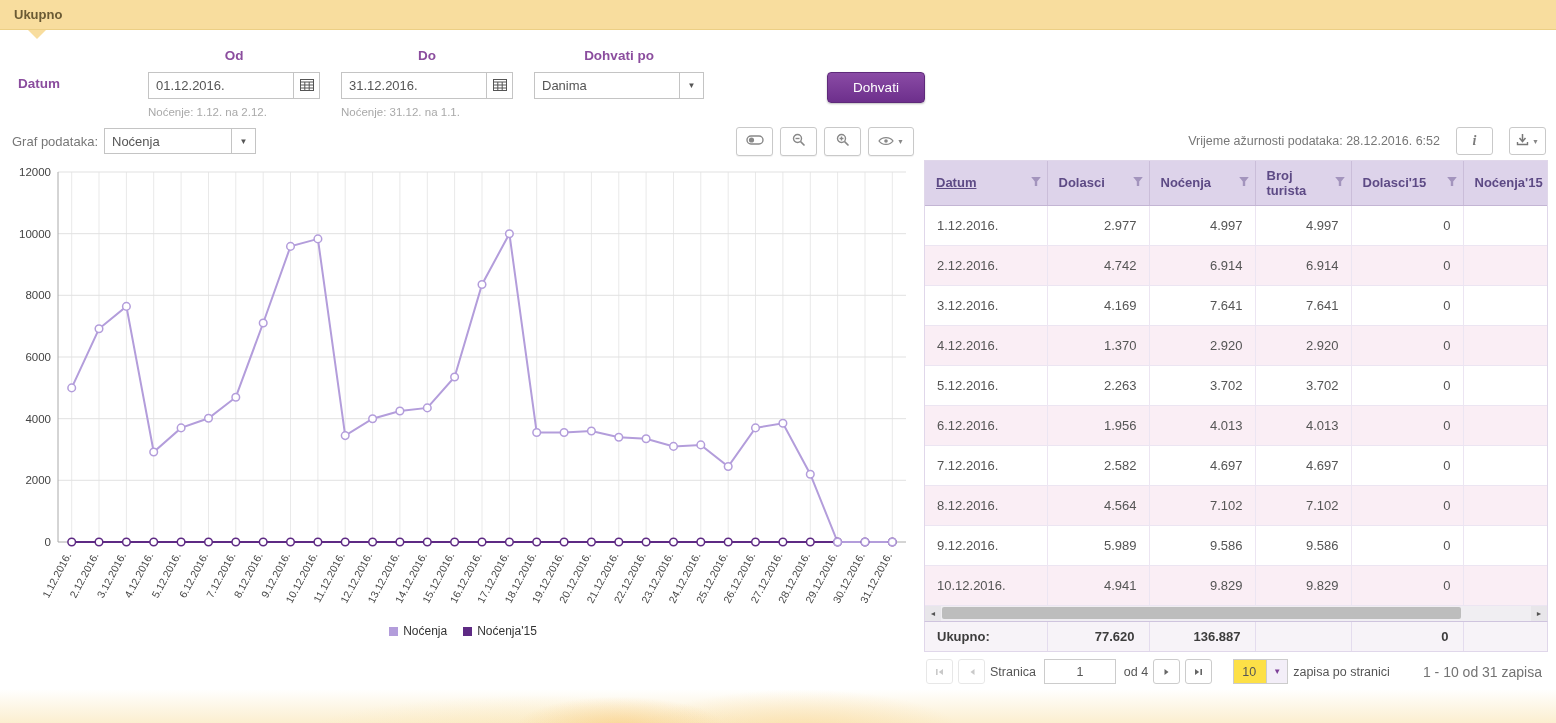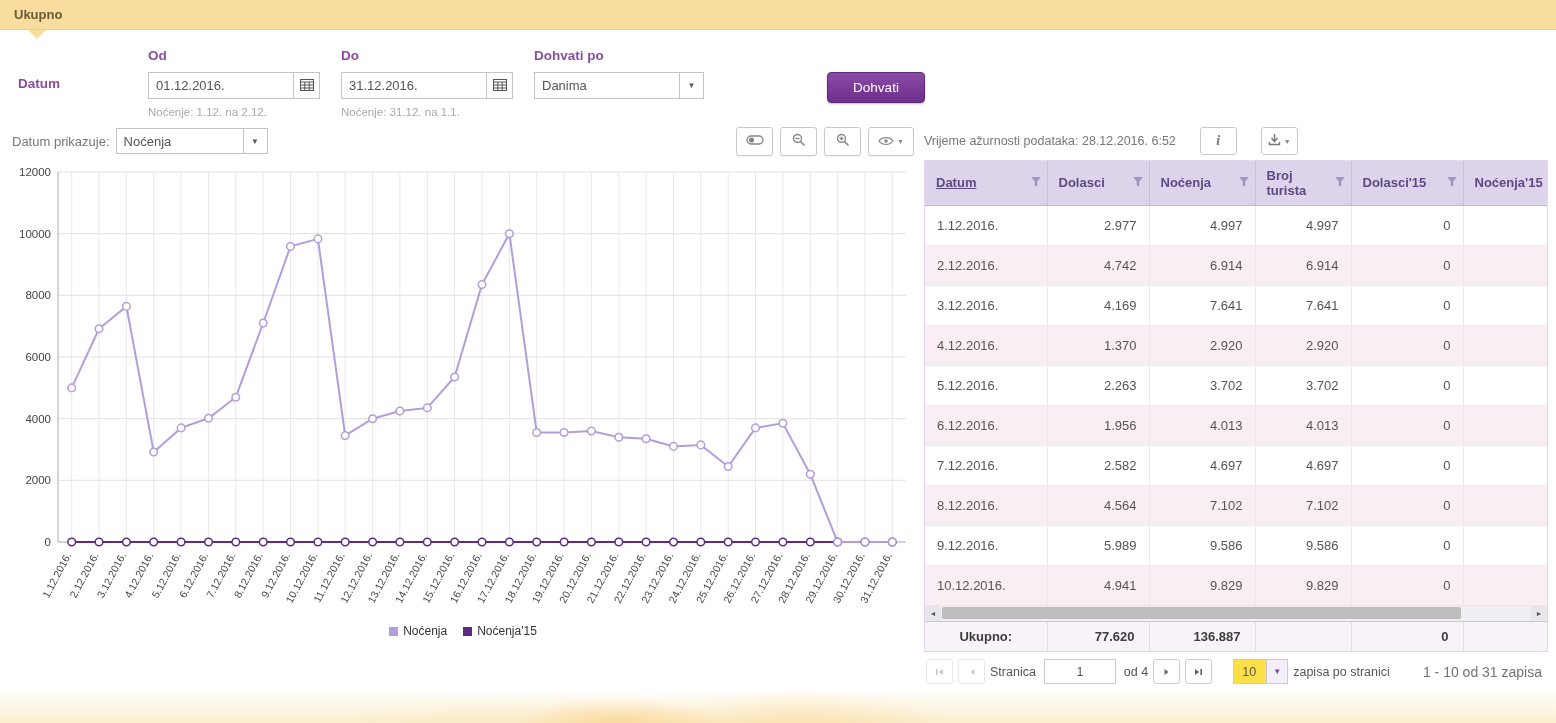--- a/index.html
+++ b/index.html
@@ -7,21 +7,21 @@
 
   
   .topbar{height:30px;background:#f8dd9e;border-bottom:1px solid #eccf85;display:flex;align-items:center;padding-left:14px;position:relative;}
   .tab-label{font-size:13px;font-weight:bold;color:#6a5a34;}
   .tab-pointer{position:absolute;left:28px;top:30px;width:0;height:0;border-left:9px solid transparent;border-right:9px solid transparent;border-top:9px solid #f8dd9e;z-index:5;}
 
   
   .filter-area{display:flex;align-items:flex-start;padding:18px 0 0 18px;}
   .datum-label{color:#8b4d9e;font-weight:bold;font-size:13.5px;margin-top:28px;width:130px;}
   .fgroup{width:175px;margin-right:18px;}
-  .flabel{color:#8b4d9e;font-weight:bold;font-size:13.5px;margin-bottom:9px;width:172px;}
+  .flabel{text-align:center;color:#8b4d9e;font-weight:bold;font-size:13.5px;margin-bottom:9px;width:172px;}
   .input-wrap{display:flex;width:172px;height:27px;border:1px solid #c4c4c4;background:#fff;}
   .input-wrap input{flex:1;min-width:0;border:0;outline:none;padding:0 7px;font-size:13px;color:#555;}
   .cal-btn{width:26px;border:0;border-left:1px solid #c4c4c4;background:#fff;display:flex;align-items:center;justify-content:center;cursor:pointer;}
   .fhint{margin-top:7px;font-size:11.5px;color:#a9a9a9;white-space:nowrap;}
   .select-box{display:flex;width:170px;height:27px;border:1px solid #c4c4c4;background:#fff;}
   .sel-text{flex:1;padding:5px 7px;font-size:13px;color:#555;white-space:nowrap;overflow:hidden;}
   .sel-caret{width:24px;border:0;border-left:1px solid #c4c4c4;background:#fff;color:#555;font-size:8px;display:flex;align-items:center;justify-content:center;cursor:pointer;}
   .dohvati-btn{margin:24px 0 0 100px;width:98px;height:31px;border:1px solid #5e2a7a;border-radius:4px;background:linear-gradient(#8a4ba5,#6d2f8c);color:#fff;font-size:13.5px;cursor:pointer;box-shadow:0 1px 2px rgba(0,0,0,.25);}
 
   
@@ -37,21 +37,21 @@
   .tool-btn{width:37px;height:29px;border:1px solid #c9c9c9;border-radius:3px;background:#fff;display:flex;align-items:center;justify-content:center;margin-left:7px;cursor:pointer;box-shadow:0 1px 1px rgba(0,0,0,.06);}
   .tool-btn.wide{width:46px;gap:3px;}
   .chev{font-size:7px;color:#888;}
 
   .chart-wrap{position:relative;}
   .legend{display:flex;justify-content:center;gap:16px;font-size:12px;color:#333;margin-top:-2px;}
   .lg-item{display:flex;align-items:center;gap:5px;cursor:pointer;}
   .sw{width:9px;height:9px;display:inline-block;}
 
   
-  .info-row{display:flex;align-items:center;height:38px;gap:24px;font-size:12.5px;color:#777;padding-right:2px;}
+  .info-row{display:flex;align-items:center;justify-content:flex-end;height:38px;gap:16px;font-size:12.5px;color:#777;padding-right:2px;}
   .info-btn{width:37px;height:28px;border:1px solid #c9c9c9;border-radius:3px;background:#fff;display:flex;align-items:center;justify-content:center;cursor:pointer;gap:3px;}
   .i-glyph{font-family:"Liberation Serif",serif;font-weight:bold;font-style:italic;font-size:14px;color:#7a7a7a;}
 
   .grid-wrap{border:1px solid #e0d7ea;border-bottom:0;overflow:hidden;background:#fff;}
   table.grid{border-collapse:collapse;table-layout:fixed;width:640px;}
   table.grid th{background:#ddd3ea;color:#5d4a85;font-size:13px;font-weight:bold;text-align:left;vertical-align:middle;padding:6px 24px 6px 11px;border-right:1px solid #cabdd9;border-bottom:1px solid #c3b5d4;height:44px;position:relative;cursor:pointer;}
   th .sorted{text-decoration:underline;}
   .funnel{position:absolute;right:3px;top:50%;transform:translateY(-50%);border:0;background:transparent;padding:2px;cursor:pointer;}
   table.grid td{font-size:13px;color:#555;padding:0 12px;height:40px;border-right:1px solid #ece5f2;border-bottom:1px solid #ece5f2;white-space:nowrap;overflow:hidden;}
   td.c-num{text-align:right;padding-right:14px;}
@@ -59,21 +59,21 @@
 
   
   .hscroll{display:flex;height:15px;width:100%;background:#f0eef2;border:1px solid #e0d7ea;border-top:0;border-bottom:0;align-items:stretch;}
   .hs-arrow{width:16px;display:flex;align-items:center;justify-content:center;font-size:7px;color:#555;background:#e8e6ea;cursor:pointer;}
   .hs-track{flex:1;position:relative;}
   .hs-thumb{position:absolute;left:1px;top:1px;height:12px;width:88%;background:#bdbdbd;border-radius:2px;cursor:pointer;}
 
   
   .total-wrap{border:1px solid #e0d7ea;border-top:1px solid #cfc4de;overflow:hidden;background:#f7f3f8;}
   table.totals{border-collapse:collapse;table-layout:fixed;width:640px;}
-  table.totals td{font-size:13px;font-weight:bold;color:#3d3d3d;padding:0 12px;height:29px;border-right:1px solid #e4dcee;white-space:nowrap;background:#f7f3f8;text-align:center;}
+  table.totals td{font-size:13px;font-weight:bold;color:#3d3d3d;padding:0 12px;height:29px;border-right:1px solid #e4dcee;white-space:nowrap;background:#f7f3f8;}
   table.totals td.c-num{text-align:right;padding-right:14px;padding-left:28px;}
 
   
   .pager{display:flex;align-items:center;height:40px;font-size:12.5px;color:#555;gap:5px;padding:0 2px;}
   .pg-btn{width:27px;height:25px;border:1px solid #ccc;border-radius:3px;background:#fff;display:flex;align-items:center;justify-content:center;cursor:pointer;}
   .pg-btn.dis{opacity:.45;}
   .pg-input{width:72px;height:25px;border:1px solid #ccc;text-align:center;font-size:12.5px;color:#555;outline:none;margin:0 3px;}
   .pp-box{display:flex;height:25px;border:1px solid #ccc;background:#fde047;margin-left:16px;}
   .pp-val{width:32px;display:flex;align-items:center;padding-left:8px;font-size:12.5px;}
   .pp-caret{width:21px;border-left:1px solid #ccc;background:#f3eef8;color:#7d3f98;font-size:8px;display:flex;align-items:center;justify-content:center;cursor:pointer;}
@@ -146,21 +146,21 @@
     </div>
   </div>
 
   <button class="dohvati-btn">Dohvati</button>
 </div>
 
 <div class="content">
 
   <div class="chart-panel">
     <div class="chart-toolbar">
-      <span class="graf-label">Datum prikazuje:</span>
+      <span class="graf-label">Graf podataka:</span>
       <div class="select-box">
         <span class="sel-text">Noćenja</span>
         <button class="sel-caret">▼</button>
       </div>
       <div class="ct-spacer"></div>
       <button class="tool-btn">
         <span>
           <svg width="18" height="12" viewBox="0 0 18 12">
               <rect x="1" y="2" width="16" height="8" rx="4" fill="none" stroke="#888" stroke-width="1.4"></rect>
               <circle cx="5.5" cy="6" r="2.6" fill="#888"></circle>

